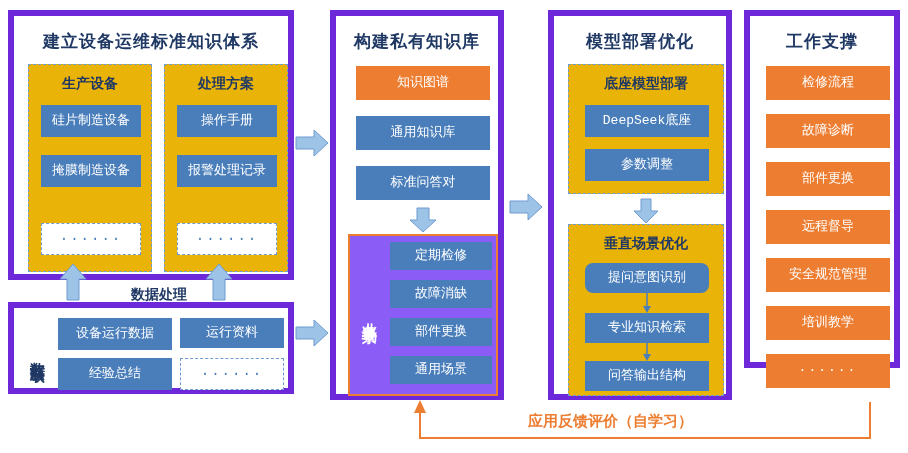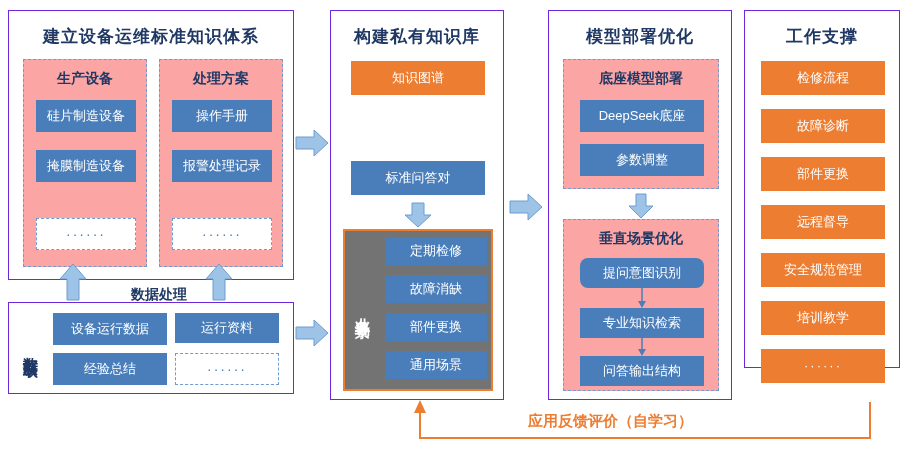--- a/index.html
+++ b/index.html
@@ -12,36 +12,37 @@
   }
   #canvas {
     position: relative;
     width: 908px;
     height: 453px;
     background: #ffffff;
     overflow: hidden;
   }
   .panel {
     position: absolute;
-    border: 1px solid #6d28d9;
-    background: #ffffff;
-    box-sizing: border-box;
+    border: 6px solid #6d28d9;
+    background: #ffffff;
+    box-sizing: border-box;
+    font-family: Liberation Mono, monospace;
   }
   .panel-title {
     text-align: center;
     font-weight: bold;
     color: #1f3864;
     font-size: 17px;
     letter-spacing: 1px;
   }
   .subpanel {
     position: absolute;
     border: 1px dashed #6f9bd1;
     box-sizing: border-box;
-    background: #fca5a5;
+    background: #eab308;
   }
   .subtitle {
     text-align: center;
     font-weight: bold;
     color: #1f3864;
     font-size: 14px;
   }
   .box {
     position: absolute;
     box-sizing: border-box;
@@ -101,21 +102,21 @@
     position: absolute;
     color: #ed7d31;
     font-weight: bold;
     font-size: 15px;
     white-space: nowrap;
   }
   .ob-wrap {
     position: absolute;
     box-sizing: border-box;
     border: 2px solid #ed7d31;
-    background: #737373;
+    background: #8b5cf6;
   }
 </style>
 </head>
 <body>
 
 <div id="canvas">
 
   <div class="panel" style="left:8px; top:10px; width:286px; height:270px;">
     <div class="panel-title" style="position:absolute; left:0; top:14px; width:100%;">建立设备运维标准知识体系</div>
 
@@ -163,20 +164,21 @@
   <div class="arrow" style="left:294px; top:318px;">
     <svg width="36" height="30" viewBox="0 0 36 30">
       <polygon points="2,9 20,9 20,2 34,15 20,28 20,21 2,21" fill="#9dc3e6" stroke="#6f9bd1" stroke-width="1"></polygon>
     </svg>
   </div>
 
   <div class="panel" style="left:330px; top:10px; width:174px; height:390px;">
     <div class="panel-title" style="position:absolute; left:0; top:14px; width:100%;">构建私有知识库</div>
 
     <div class="box orange" style="left:20px; top:50px; width:134px; height:34px;">知识图谱</div>
+    <div class="box blue" style="left:20px; top:100px; width:134px; height:34px;">通用知识库</div>
     <div class="box blue" style="left:20px; top:150px; width:134px; height:34px;">标准问答对</div>
 
     <div class="arrow" style="left:72px; top:190px;">
       <svg width="30" height="28" viewBox="0 0 30 28">
         <polygon points="9,2 21,2 21,14 28,14 15,26 2,14 9,14" fill="#9dc3e6" stroke="#6f9bd1" stroke-width="1"></polygon>
       </svg>
     </div>
 
     <div class="ob-wrap" style="left:12px; top:218px; width:150px; height:162px;">
       <div class="vtext" style="left:0px; top:0px; width:34px; height:158px;">业务场景</div>

